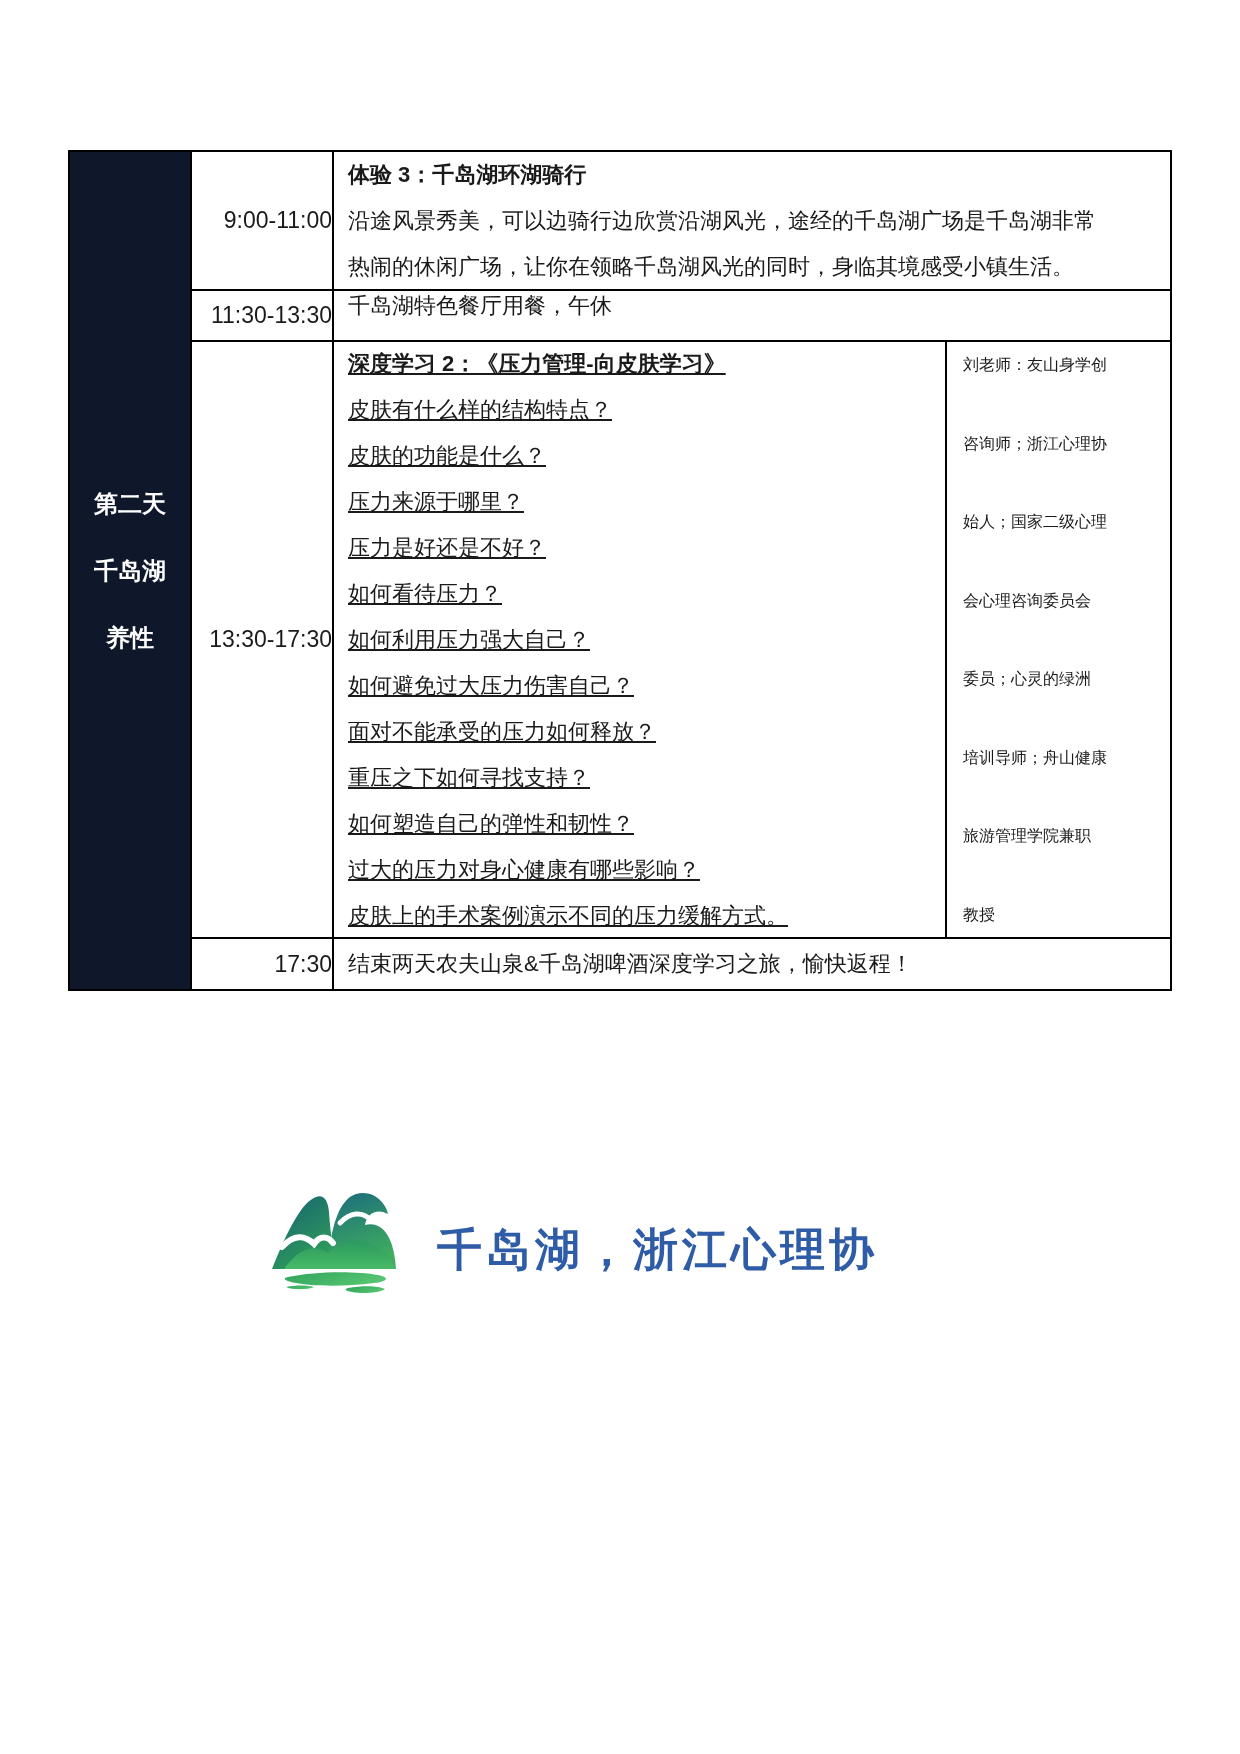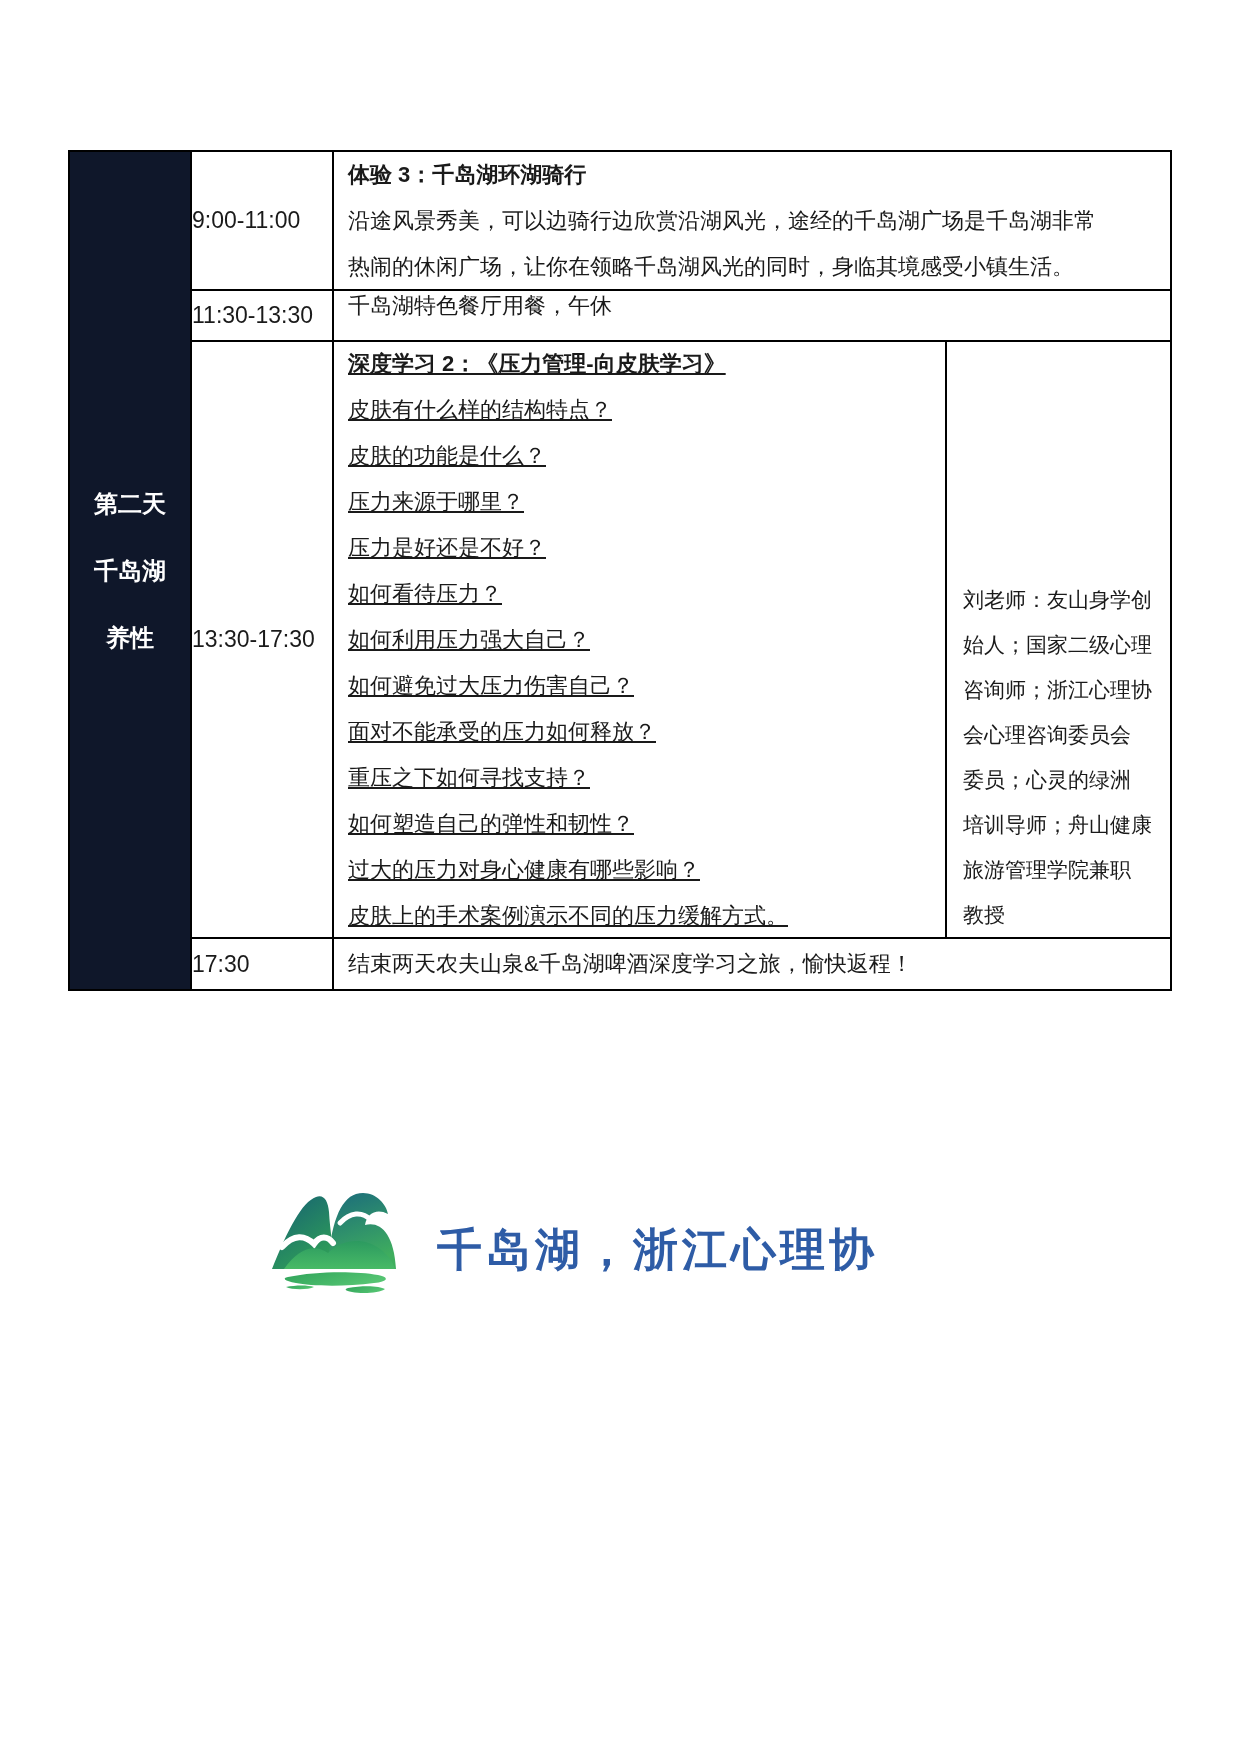--- a/index.html
+++ b/index.html
@@ -17,36 +17,36 @@
   }
   .cell{box-sizing:border-box;}
   .br{border-right:2px solid #000;}
   .bb{border-bottom:2px solid #000;}
   .day-cell{
     grid-column:1;grid-row:1/5;background:#0f172a;
     display:flex;flex-direction:column;align-items:center;justify-content:center;
     gap:35px;color:#ffffff;font-weight:bold;font-size:24px;
   }
   .time-cell{
-    grid-column:2;display:flex;align-items:center;justify-content:flex-start;
+    grid-column:2;display:flex;align-items:center;justify-content:flex-end;
     font-size:23px;
   }
   .content{font-size:22px;padding-left:14px;padding-right:0;}
   .row1-content{
     grid-column:3/5;grid-row:1;display:flex;flex-direction:column;
     justify-content:center;line-height:46px;
   }
   .row2-content{grid-column:3/5;grid-row:2;display:flex;align-items:flex-start;}
   .row3-content{
     grid-column:3;grid-row:3;display:flex;flex-direction:column;
     justify-content:center;line-height:46px;text-decoration:underline;
   }
   .row3-instructor{
     grid-column:4;grid-row:3;display:flex;flex-direction:column;
-    justify-content:flex-end;font-size:21px;line-height:45px;
+    justify-content:space-between;font-size:16px;line-height:45px;
     padding-left:16px;padding-right:10px;
   }
   .row4-content{grid-column:3/5;grid-row:4;display:flex;align-items:center;}
   .bold{font-weight:bold;}
   .logo-wrap{position:absolute;left:268px;top:1183px;width:142px;height:124px;}
   .slogan{
     position:absolute;left:437px;top:1220px;
     font-family:"DejaVu Serif",serif;font-size:45px;font-weight:600;
     color:#2E5CA6;letter-spacing:4px;white-space:nowrap;
   }
@@ -91,22 +91,22 @@
     <div>如何利用压力强大自己？</div>
     <div>如何避免过大压力伤害自己？</div>
     <div>面对不能承受的压力如何释放？</div>
     <div>重压之下如何寻找支持？</div>
     <div>如何塑造自己的弹性和韧性？</div>
     <div>过大的压力对身心健康有哪些影响？</div>
     <div>皮肤上的手术案例演示不同的压力缓解方式。</div>
   </div>
   <div class="cell row3-instructor bb">
     <div>刘老师：友山身学创</div>
+    <div>咨询师；浙江心理协</div>
     <div>始人；国家二级心理</div>
-    <div>咨询师；浙江心理协</div>
     <div>会心理咨询委员会</div>
     <div>委员；心灵的绿洲</div>
     <div>培训导师；舟山健康</div>
     <div>旅游管理学院兼职</div>
     <div>教授</div>
   </div>
 
   <div class="cell time-cell br" style="grid-row:4">
     <span>17:30</span>
   </div>

